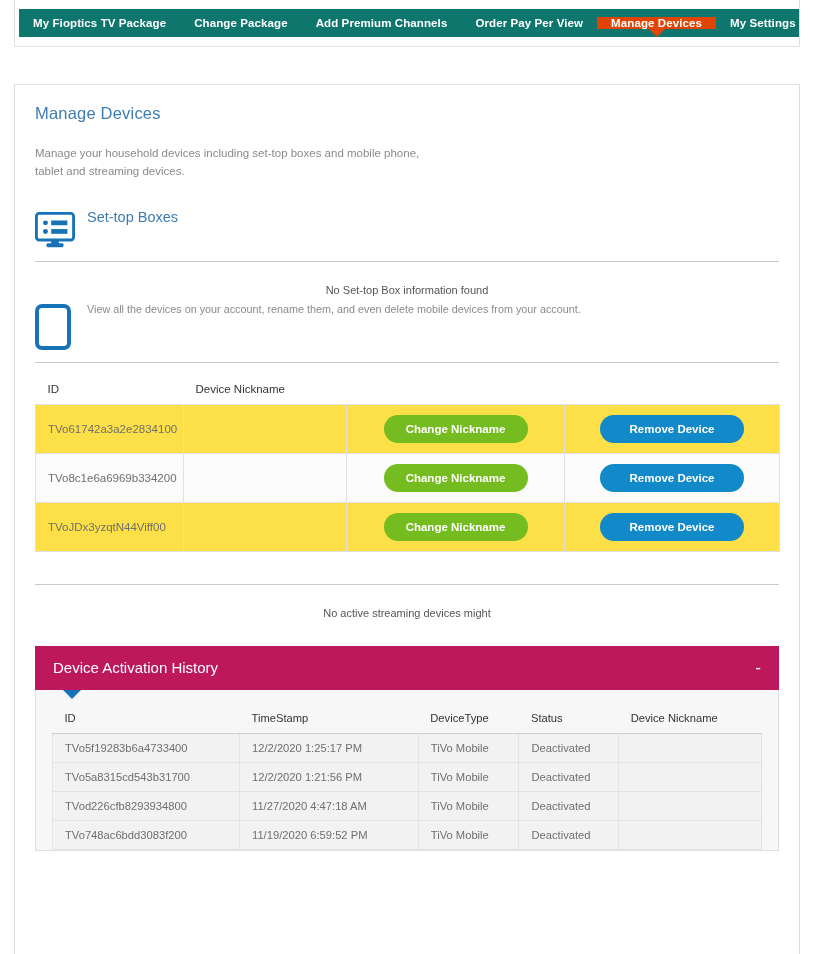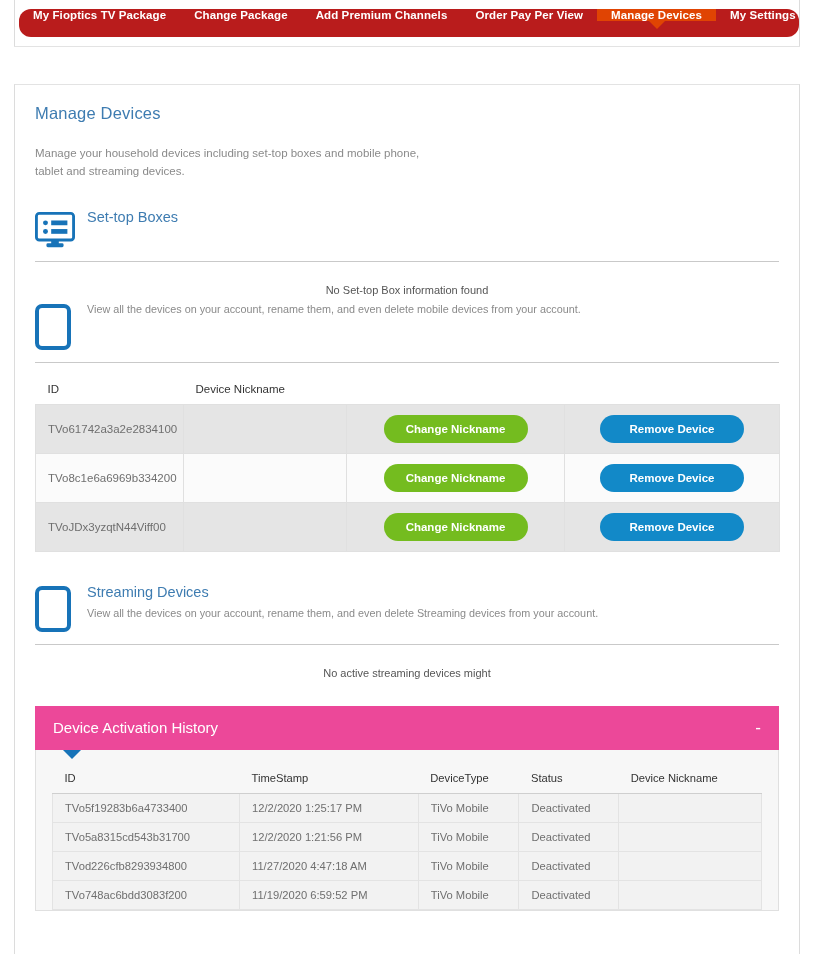--- a/index.html
+++ b/index.html
@@ -22,24 +22,24 @@
     left: 14px; top: 0;
     width: 786px; height: 46px;
     border-left: 1px solid #dcdcdc;
     border-right: 1px solid #dcdcdc;
     background: #ffffff;
   }
   .navbar {
     position: absolute;
     left: 4px; top: 9px;
     width: 780px; height: 28px;
-    background: #b91c1c;
-    border-radius: 12px;
+    background: #0f766e;
+    border-radius: 0;
     display: flex;
-    align-items: flex-start;
+    align-items: center;
   }
   .nav-item {
     display: flex;
     align-items: center;
     padding: 0 14px;
     color: #ffffff;
     font-size: 11.5px;
     font-weight: bold;
     letter-spacing: .1px;
     white-space: nowrap;
@@ -151,21 +151,21 @@
     padding: 12px 0 9px 12px;
     border: 0;
   }
   .dev-table tbody td {
     border: 1px solid #e0e0e0;
     height: 49px;
     padding: 0 12px;
     font-size: 11.5px;
     color: #6f6f6f;
     vertical-align: middle;
-    background: #e5e5e5;
+    background: #fde047;
   }
   .dev-table tbody tr:nth-child(even) td { background: #fbfbfb; }
   .col-id    { width: 148px; }
   .col-nick  { width: 163px; }
   .col-act1  { width: 218px; }
   .col-act2  { width: 215px; }
   .td-center { text-align: center; }
 
   .btn {
     display: inline-block;
@@ -182,21 +182,21 @@
   }
   .btn-green { background: #74bc1f; }
   .btn-blue  { background: #1289c8; }
 
   
   .hist-wrap {
     margin: 0 20px;
     position: relative;
   }
   .hist-bar {
-    background: #ec4899;
+    background: #be185d;
     height: 44px;
     display: flex;
     align-items: center;
     justify-content: space-between;
     padding: 0 18px;
     position: relative;
     cursor: pointer;
   }
   .hist-bar-title {
     color: #ffffff;
@@ -357,32 +357,20 @@
           <tr>
             <td>TVoJDx3yzqtN44Viff00</td>
             <td></td>
             <td class="td-center"><button class="btn btn-green">Change Nickname</button></td>
             <td class="td-center"><button class="btn btn-blue">Remove Device</button></td>
           </tr>
         </tbody>
     </table>
 
     <div class="section" style="margin-top:32px;">
-      <div class="sec-head">
-        <div class="sec-icon">
-          <svg width="36" height="46" viewBox="0 0 36 46">
-            <rect x="2" y="2" width="32" height="42" rx="5" ry="5" fill="#ffffff" stroke="#1773b8" stroke-width="4"></rect>
-            <rect x="7" y="8" width="22" height="30" fill="#ffffff"></rect>
-          </svg>
-        </div>
-        <div class="sec-text">
-          <h2 class="sec-title">Streaming Devices</h2>
-          <p class="sec-sub">View all the devices on your account, rename them, and even delete Streaming devices from your account.</p>
-        </div>
-      </div>
       <hr class="hr">
       <div class="empty-msg">No active streaming devices might</div>
     </div>
 
     <div class="hist-wrap" style="margin-top:27px;">
       <div class="hist-bar">
         <span class="hist-bar-title">Device Activation History</span>
         <span class="hist-toggle">-</span>
       </div>
       <div class="hist-body">

